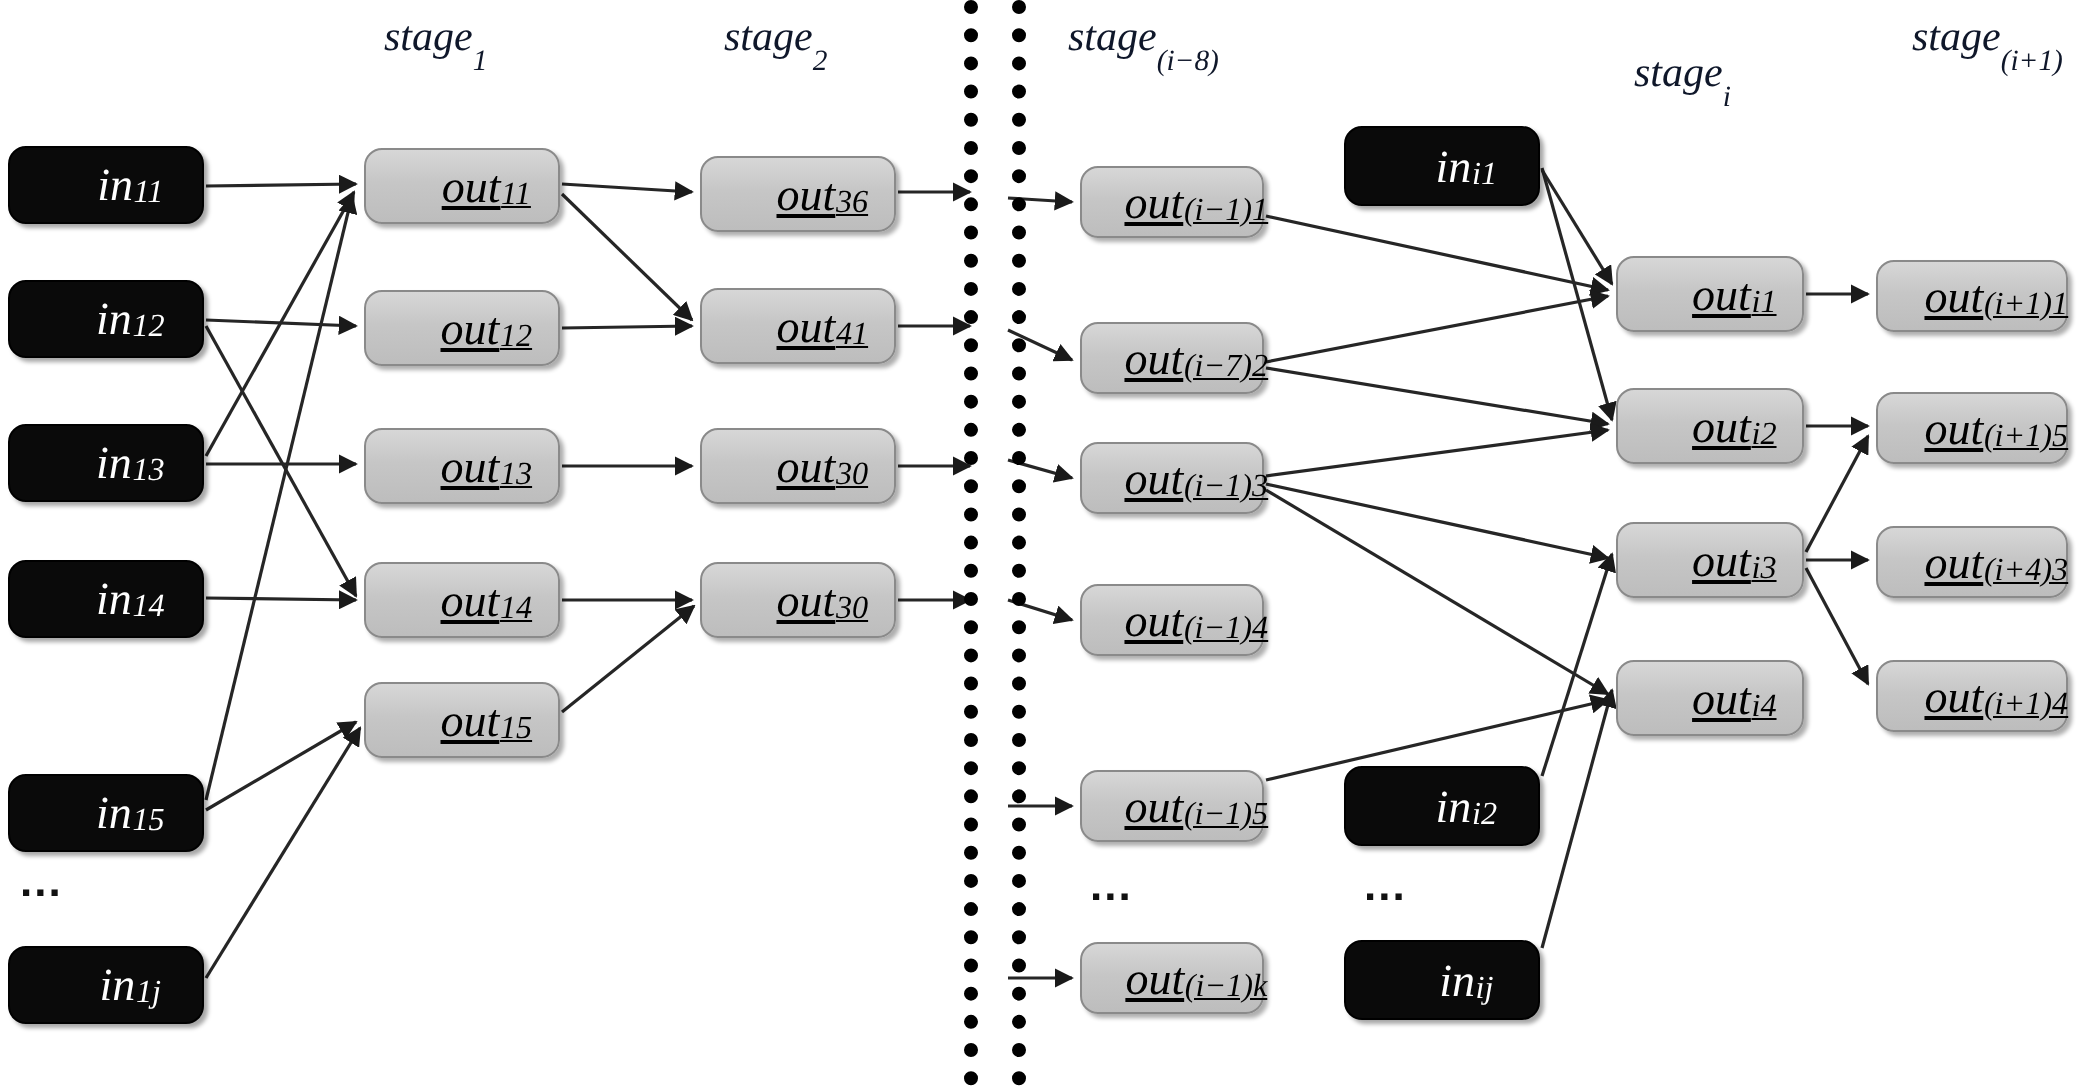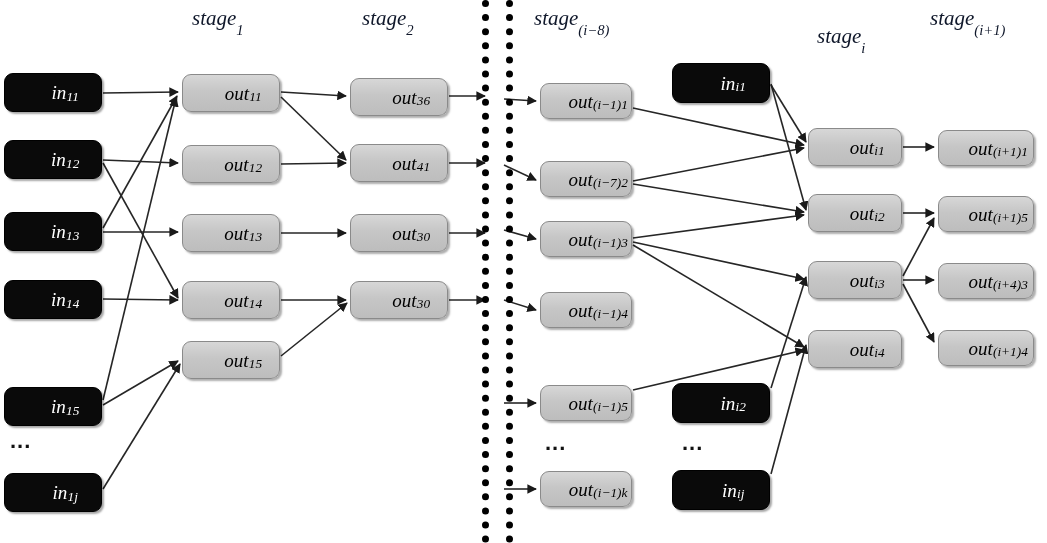--- a/index.html
+++ b/index.html
@@ -10,38 +10,39 @@
     font-family:"Liberation Serif", serif;
     overflow:hidden;
   }
   #edges{position:absolute;left:0;top:0;width:1047px;height:543px;pointer-events:none;}
   .node{
     position:absolute;
     box-sizing:border-box;
     border-radius:9px;
     display:flex;align-items:center;justify-content:center;
     font-style:italic;
-    font-size:19px;
+    font-size:23px;
     line-height:1;
     white-space:nowrap;
     letter-spacing:0px;
     z-index:3;
     padding-left:24px;
   }
   .node.in{
     background:#0a0a0a;
     color:#ffffff;
     border:1px solid #000000;
     box-shadow:2px 2px 2px rgba(0,0,0,0.35);
   }
   .node.out{
     background:linear-gradient(180deg,#d7d7d7 0%,#c6c6c6 45%,#bdbdbd 100%);
     color:#000000;
     border:1px solid #8a8a8a;
     box-shadow:2px 2px 2px rgba(0,0,0,0.32);
+    text-decoration:underline;
   }
   .node sub{
     font-size:0.70em;
     font-style:italic;
     vertical-align:baseline;
     position:relative;
     top:0.30em;
     left:0.02em;
   }
   .stage-label{
@@ -260,21 +261,21 @@
       <div class="node out" style="left: 938px; top: 330px; width: 96px; height: 36px;">
         <span>out</span>
         <sub>(i+1)4</sub>
       </div>
     </div>
   <div id="label-layer">
       <div class="stage-label" style="left: 192px; top: 6px;"><span>stage</span><sub>1</sub></div>
       <div class="stage-label" style="left: 362px; top: 6px;"><span>stage</span><sub>2</sub></div>
       <div class="stage-label" style="left: 534px; top: 6px;"><span>stage</span><sub>(i−8)</sub></div>
       <div class="stage-label" style="left: 817px; top: 24px;"><span>stage</span><sub>i</sub></div>
-      <div class="stage-label" style="left: 930px; top: 6px;"><span>stage</span><sub>(i+1)</sub></div>
+      <div class="stage-label" style="left: 956px; top: 6px;"><span>stage</span><sub>(i+1)</sub></div>
     </div>
   <div id="divider-layer">
       <div class="divider" style="left: 482px;"></div>
       <div class="divider" style="left: 506px;"></div>
     </div>
   <div id="ellipsis-layer">
       <div class="ellipsis" style="left: 10px; top: 428px;">...</div>
       <div class="ellipsis" style="left: 545px; top: 430px;">...</div>
       <div class="ellipsis" style="left: 682px; top: 430px;">...</div>
     </div>

